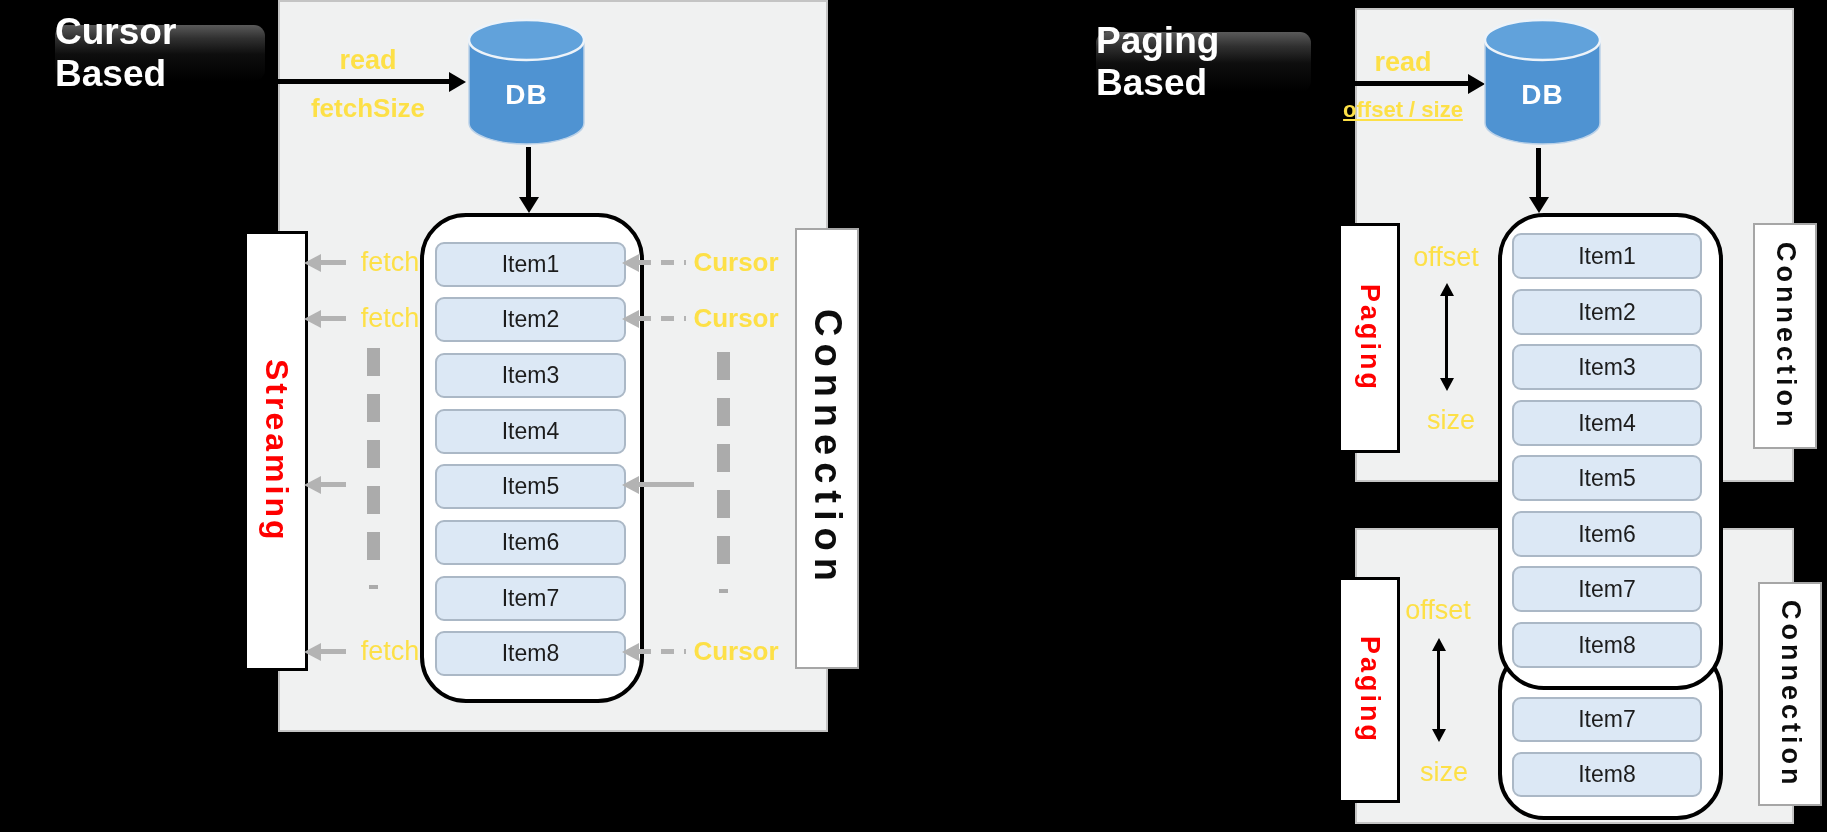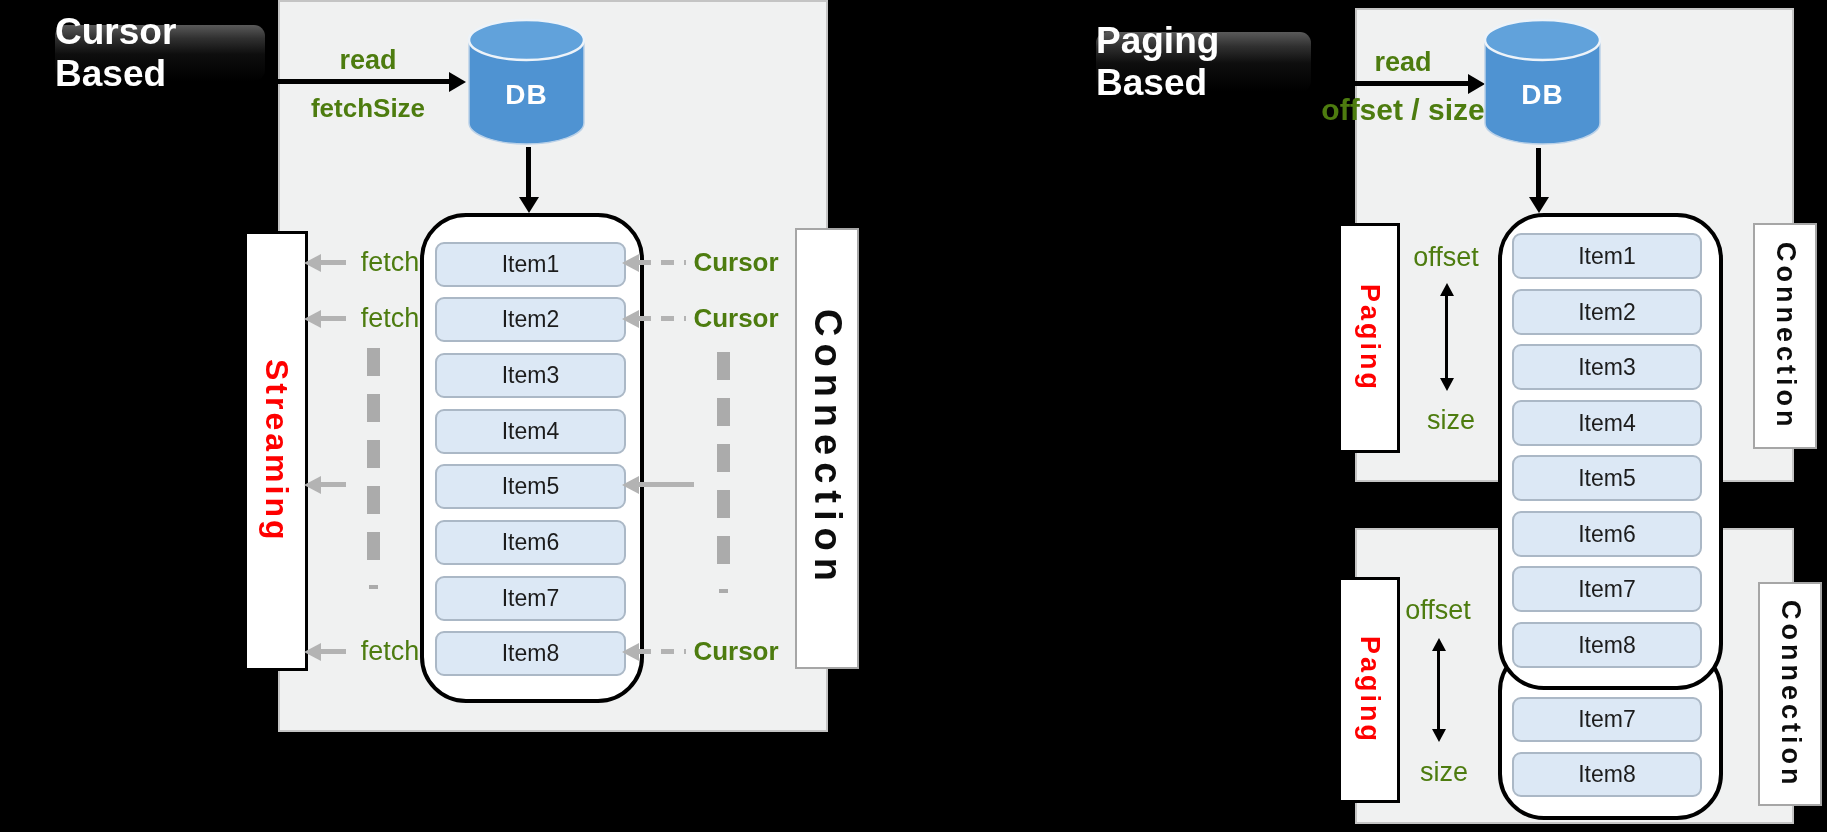--- a/index.html
+++ b/index.html
@@ -6,21 +6,21 @@
   .stage {
     position:relative; width:1827px; height:832px; background:#000;
     font-family:"Liberation Sans", sans-serif; overflow:hidden;
   }
   .panel { position:absolute; background:#f0f1f1; border:2px solid #c4c4c4; }
   .btn {
     position:absolute; border-radius:11px; color:#fff; font-weight:700; font-size:37px;
     display:flex; align-items:center; justify-content:center; word-spacing:7px;
     background:linear-gradient(180deg,#5a5a5a 0%,#303030 24%,#0e0e0e 52%,#000 100%);
   }
-  .label { position:absolute; color:#4d7c0f; display:flex; align-items:center; justify-content:center; white-space:nowrap; }
+  .label { position:absolute; color:#fde047; display:flex; align-items:center; justify-content:center; white-space:nowrap; }
   .b { font-weight:700; }
   
   .hline { position:absolute; height:5px; background:#000; }
   .hline.arrow-right::after {
     content:""; position:absolute; right:-16px; top:50%; transform:translateY(-50%);
     border-left:17px solid #000; border-top:10px solid transparent; border-bottom:10px solid transparent;
   }
   .vline { position:absolute; width:5px; background:#000; }
   .vline.arrow-down::after {
     content:""; position:absolute; bottom:-15px; left:50%; transform:translateX(-50%);
@@ -126,21 +126,21 @@
 
   <div class="panel" style="left:1355px; top:8px; width:435px; height:470px;"></div>
   <div class="panel" style="left:1355px; top:528px; width:435px; height:292px;"></div>
 
   <div class="btn" style="left:1096px; top:32px; width:215px; height:60px;">
     <span>Paging Based</span>
   </div>
 
   <div class="label b" style="left:1333px; top:46px; width:140px; height:32px; font-size:27px;">read</div>
   <div class="hline arrow-right" style="left:1345px; top:81px; width:124px;"></div>
-  <div class="label b" style="left:1318px; top:94px; width:170px; height:32px; font-size:30px;">offset / size</div>
+  <div class="label b" style="left:1318px; top:94px; width:170px; height:32px; font-size:22px;text-decoration:underline;">offset / size</div>
 
   <div class="dbwrap" style="left:1482px; top:17px; width:121px; height:131px;">
     <svg width="121" height="131" viewBox="0 0 121 131">
       <path d="M3 22 V106 A57.5 21 0 0 0 118 106 V22 Z" fill="#4f93d2" stroke="#bad1e8" stroke-width="1.5"></path>
       <ellipse cx="60.5" cy="23" rx="57.5" ry="20" fill="#61a2db" stroke="#edf3f9" stroke-width="2.5"></ellipse>
     </svg>
     <div class="db-label" style="top:48px; height:60px;">DB</div>
   </div>
   <div class="vline arrow-down" style="left:1536px; top:148px; height:50px;"></div>
 

